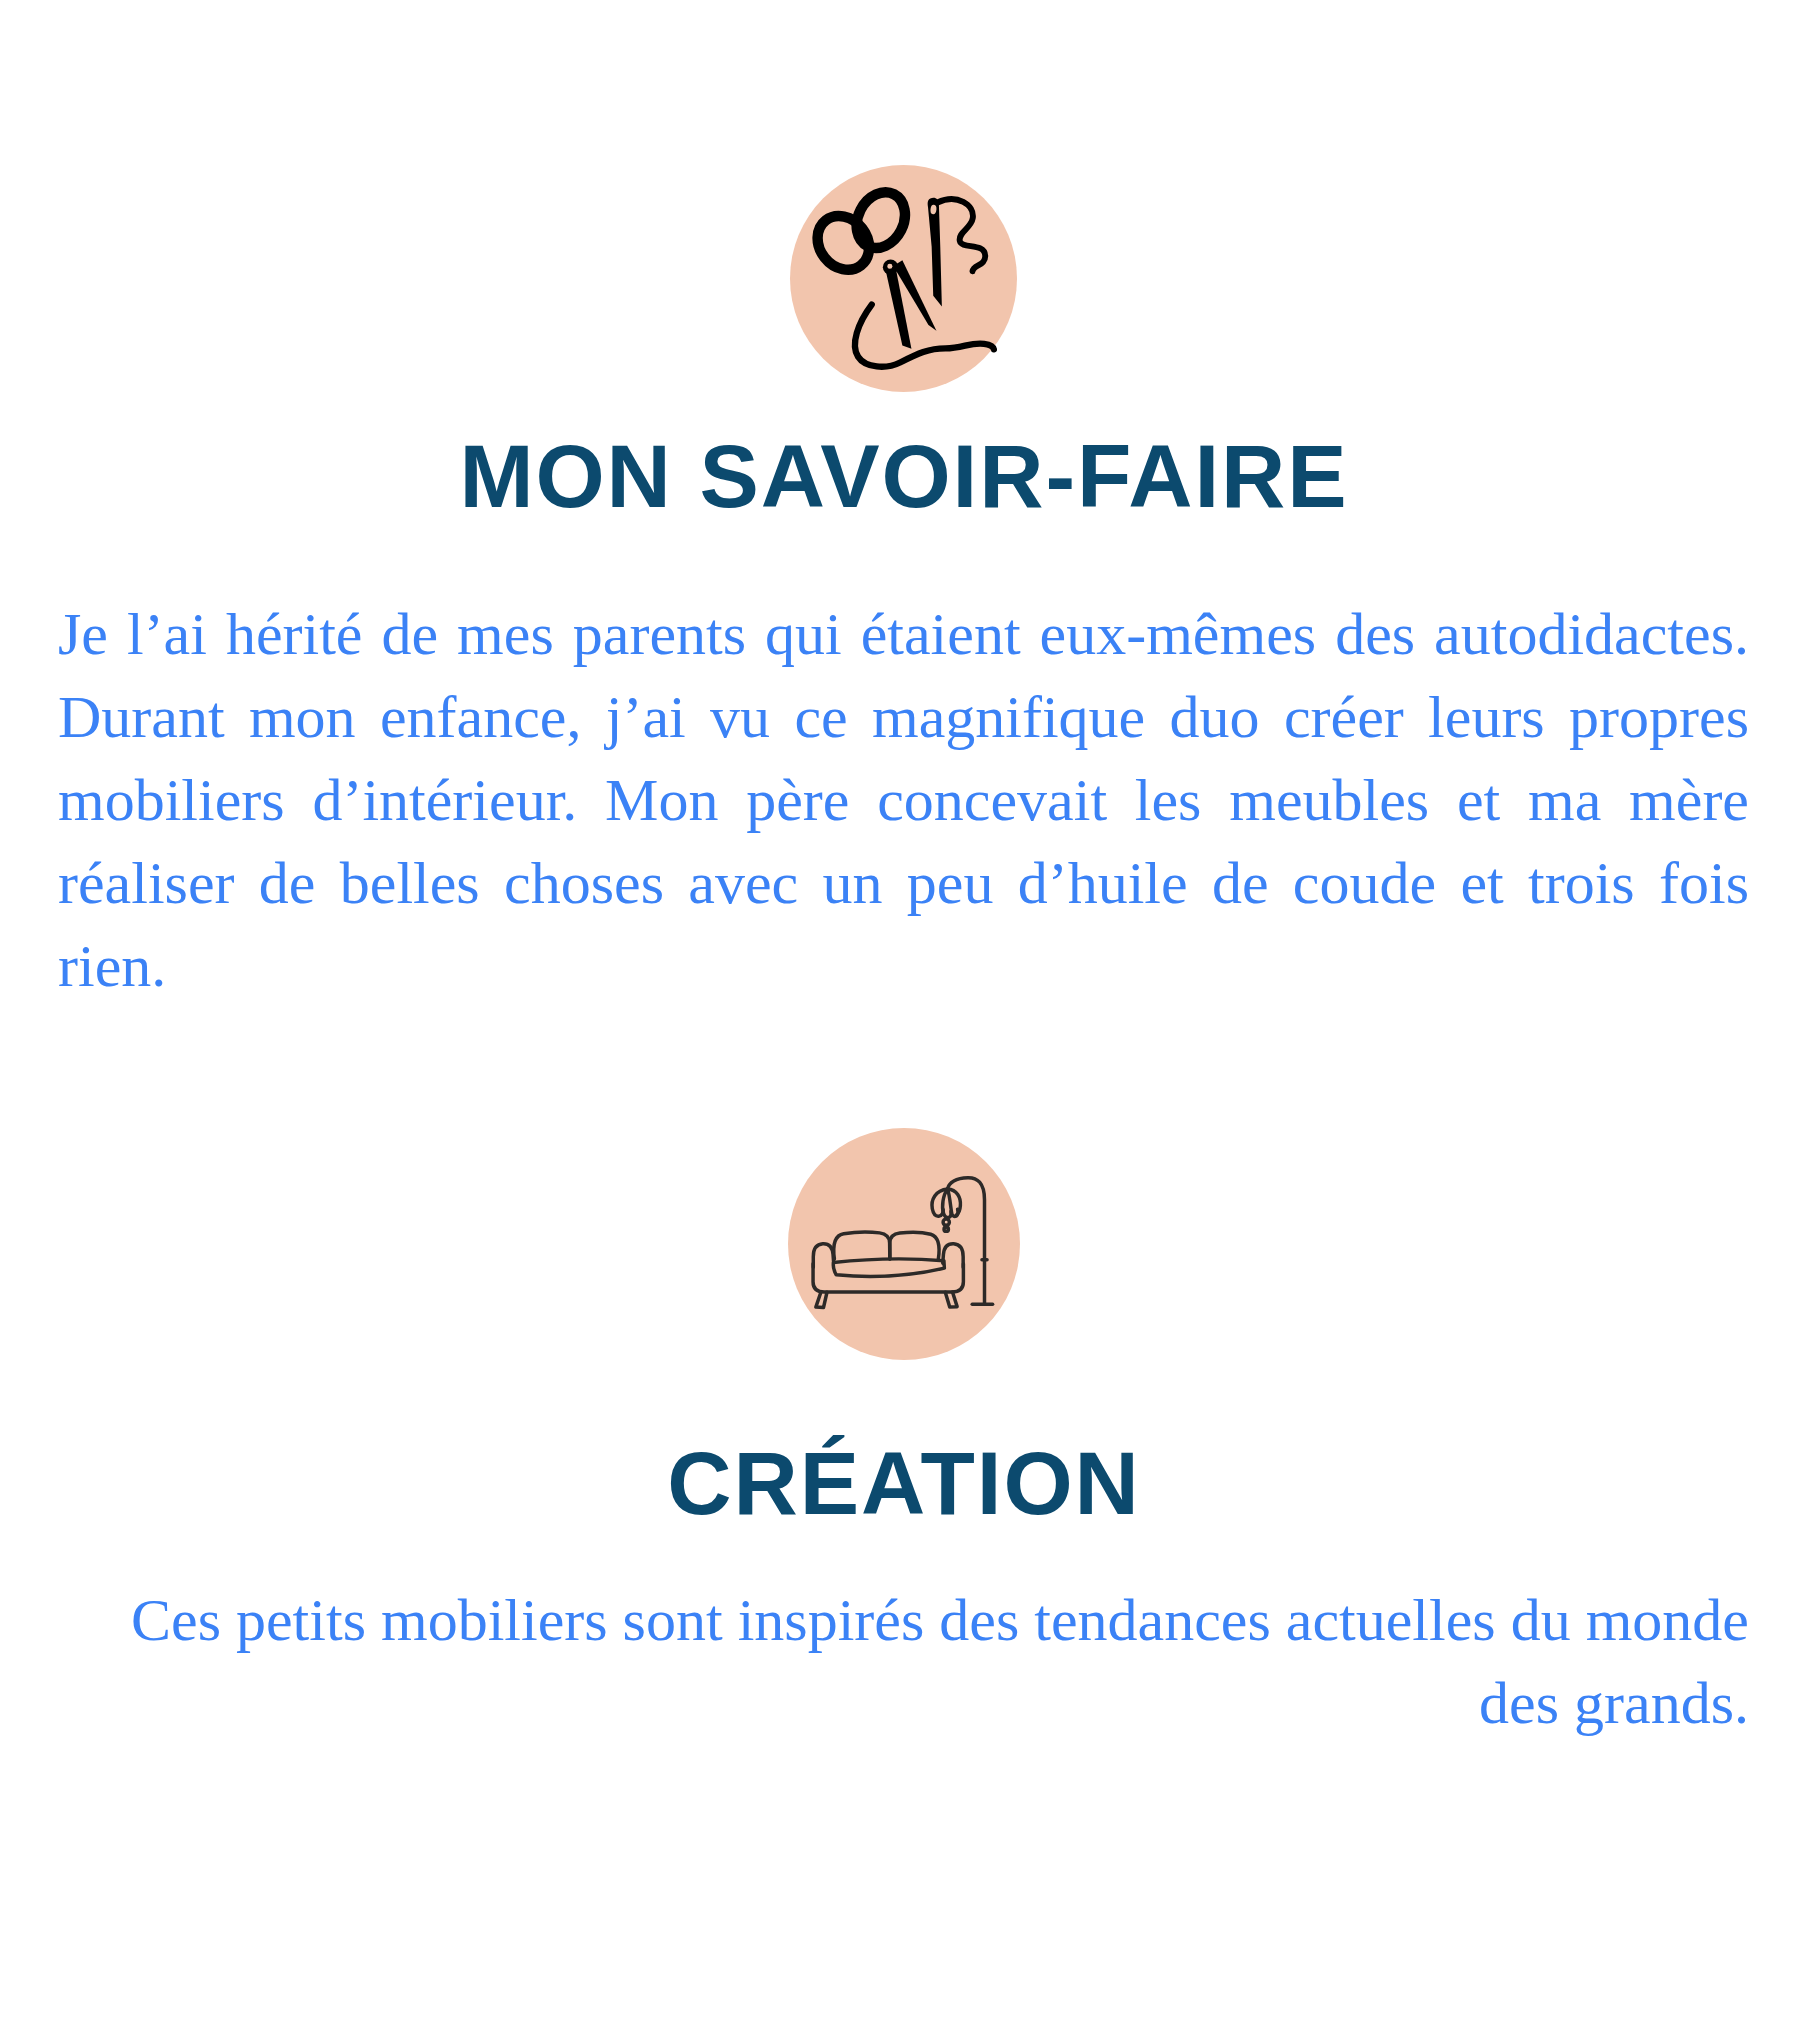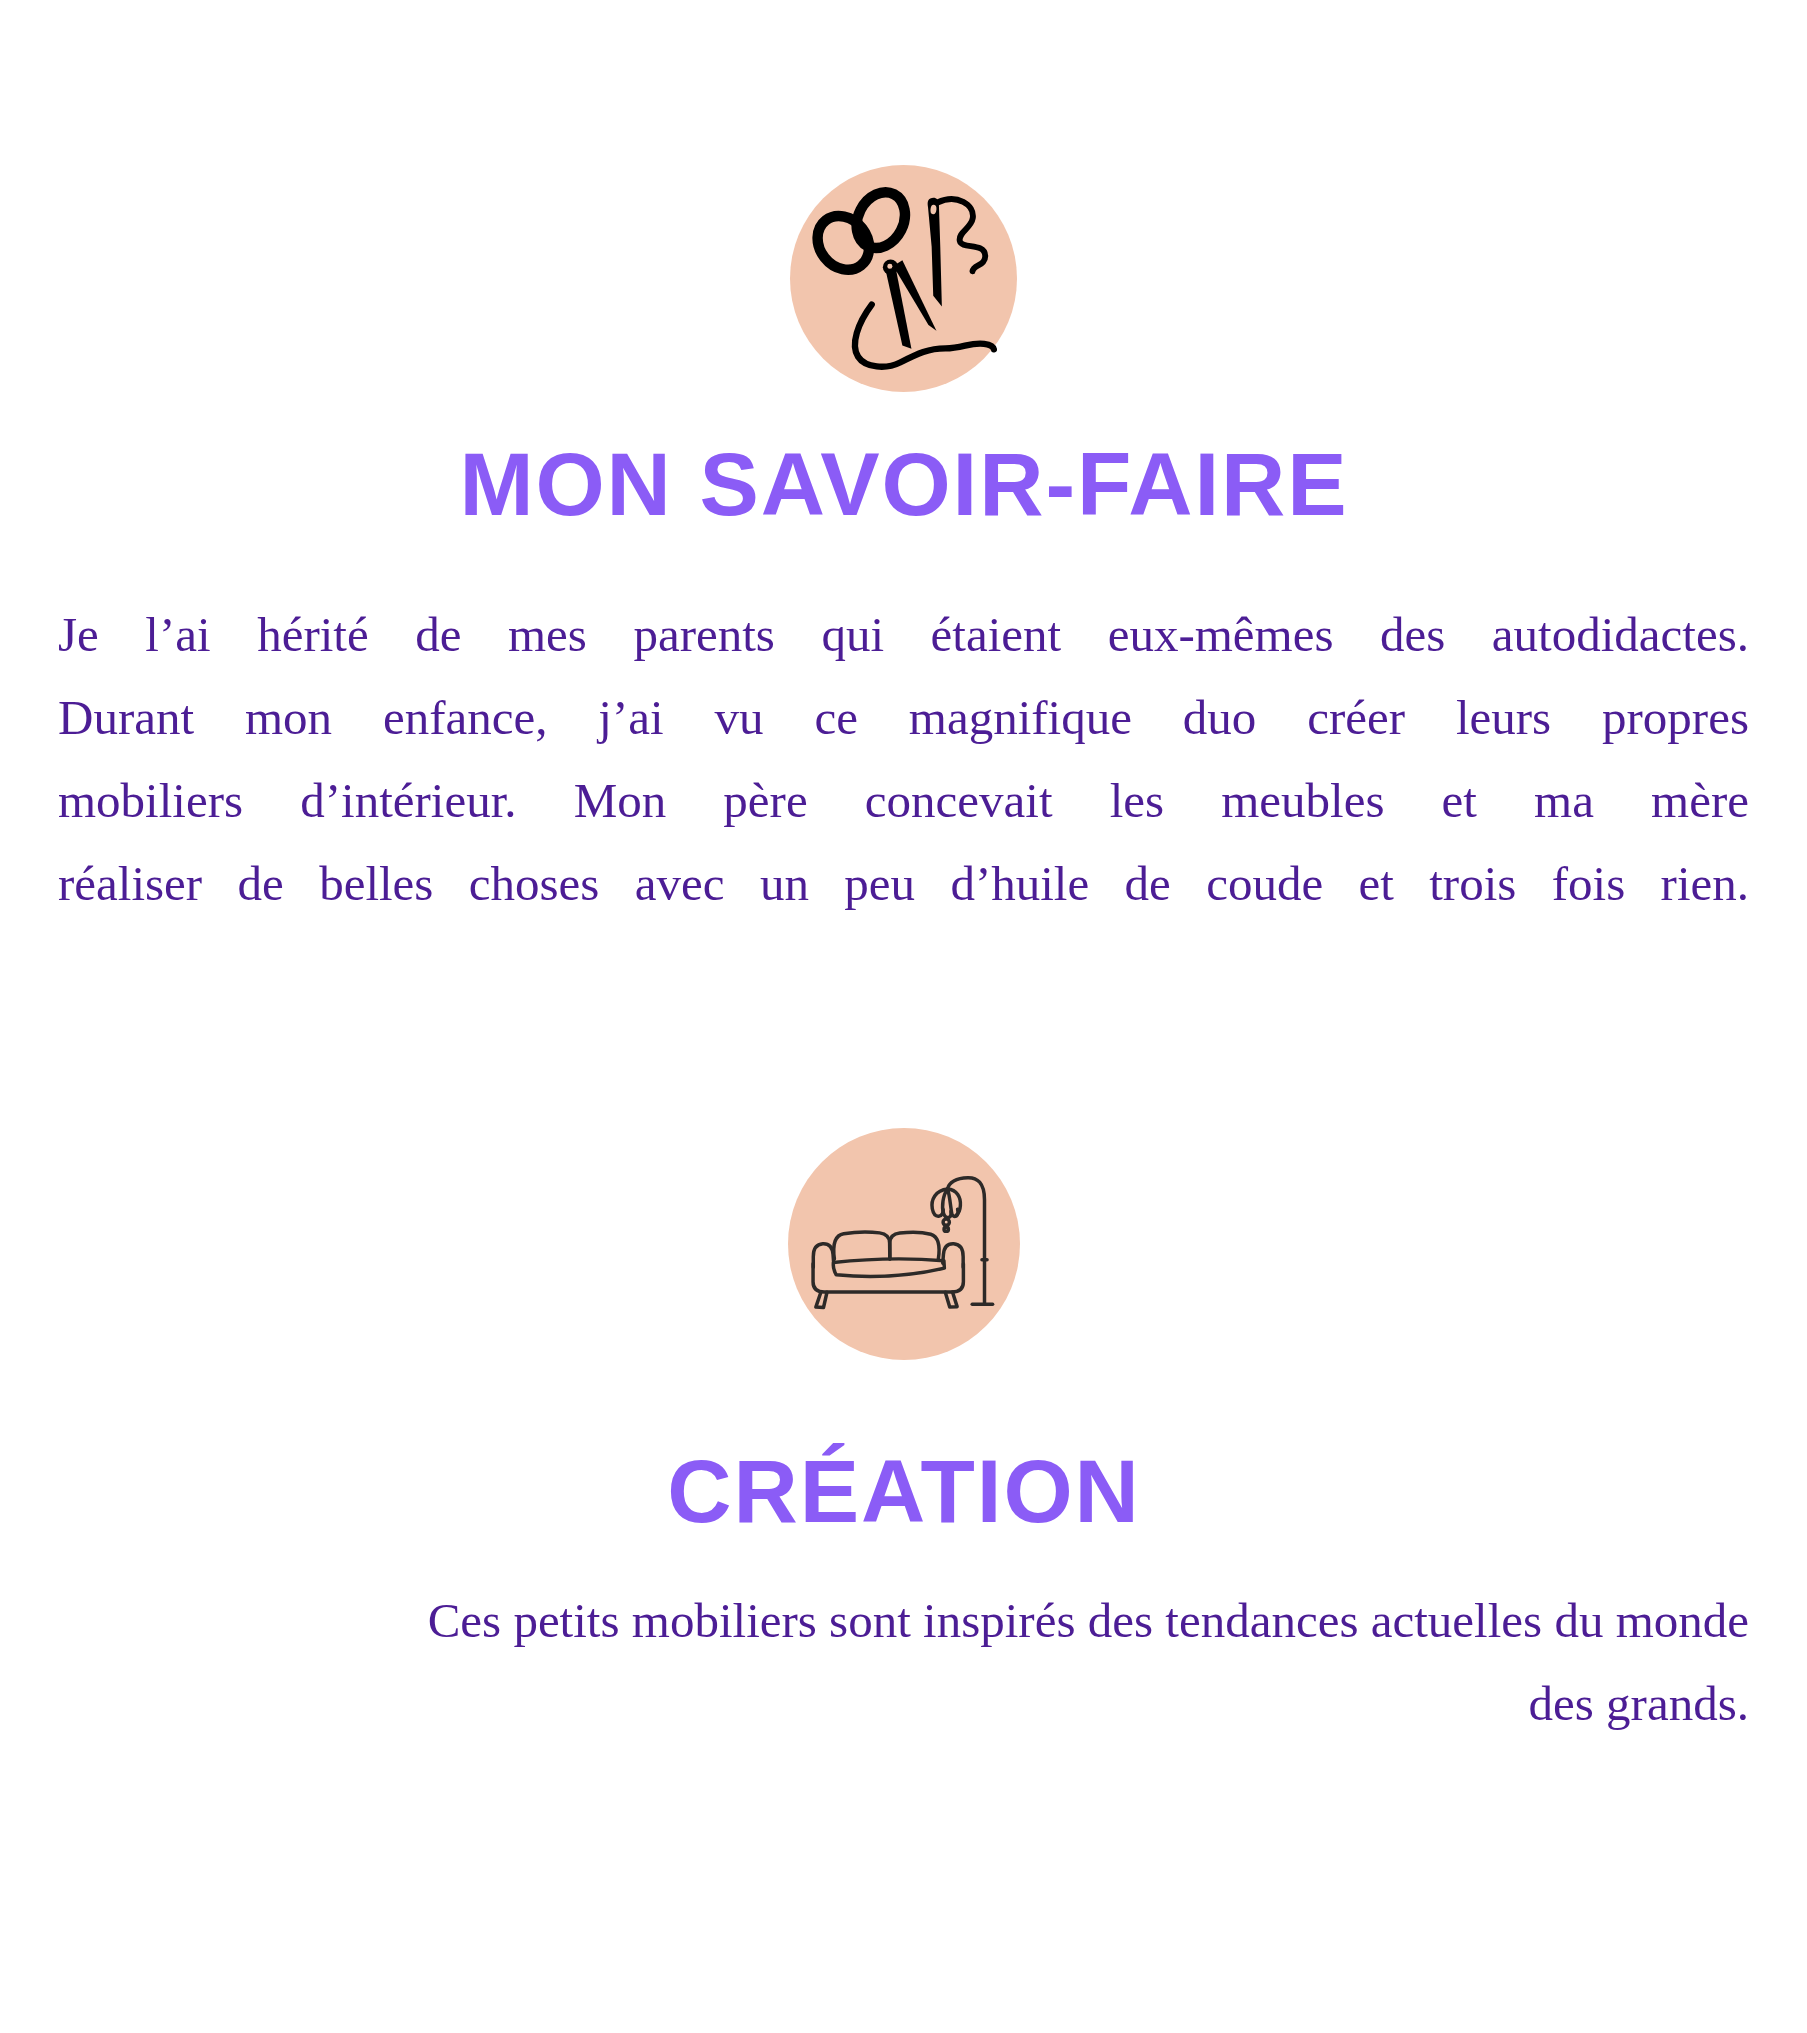--- a/index.html
+++ b/index.html
@@ -26,40 +26,40 @@
     width: 100%;
     height: 100%;
   }
   .c1 { left: 790px; top: 165px; width: 227px; height: 227px; }
   .c2 { left: 788px; top: 1128px; width: 232px; height: 232px; }
 
   .display-title {
     position: absolute;
     left: 0;
     right: 0;
-    margin: 16px;
+    margin: 8px;
     text-align: center;
     font-family: "Liberation Sans", sans-serif;
     font-weight: 700;
     font-size: 89px;
     line-height: 89px;
     letter-spacing: 1.9px;
-    color: #8b5cf6;
+    color: #0c4a6e;
     white-space: nowrap;
   }
   .t1 { top: 424px; }
   .t2 { top: 1431px; }
 
   .para {
     position: absolute;
     left: 58px;
     width: 1691px;
-    font-size: 49px;
+    font-size: 60px;
     line-height: 83px;
-    color: #4c1d95;
+    color: #3b82f6;
   }
   .p1 { top: 593px; }
   .p1 .line {
     height: 83px;
     text-align: justify;
     text-align-last: justify;
   }
   .p2 { top: 1579px; }
   .p2 .line {
     height: 83px;

